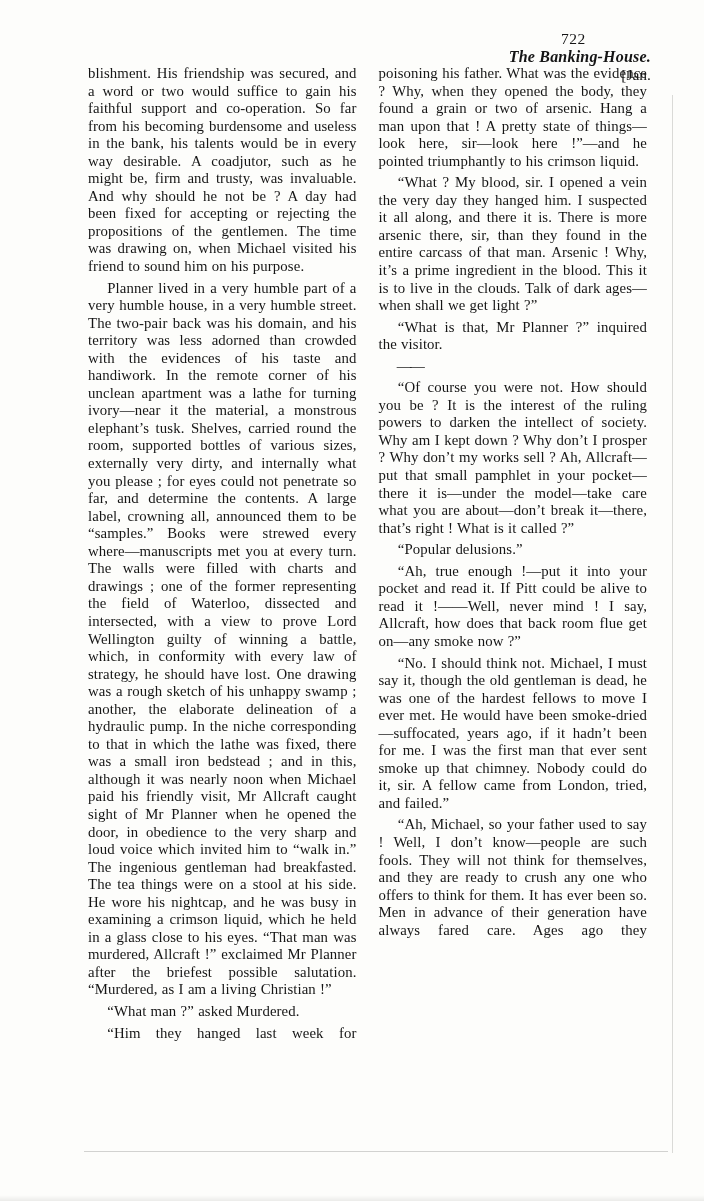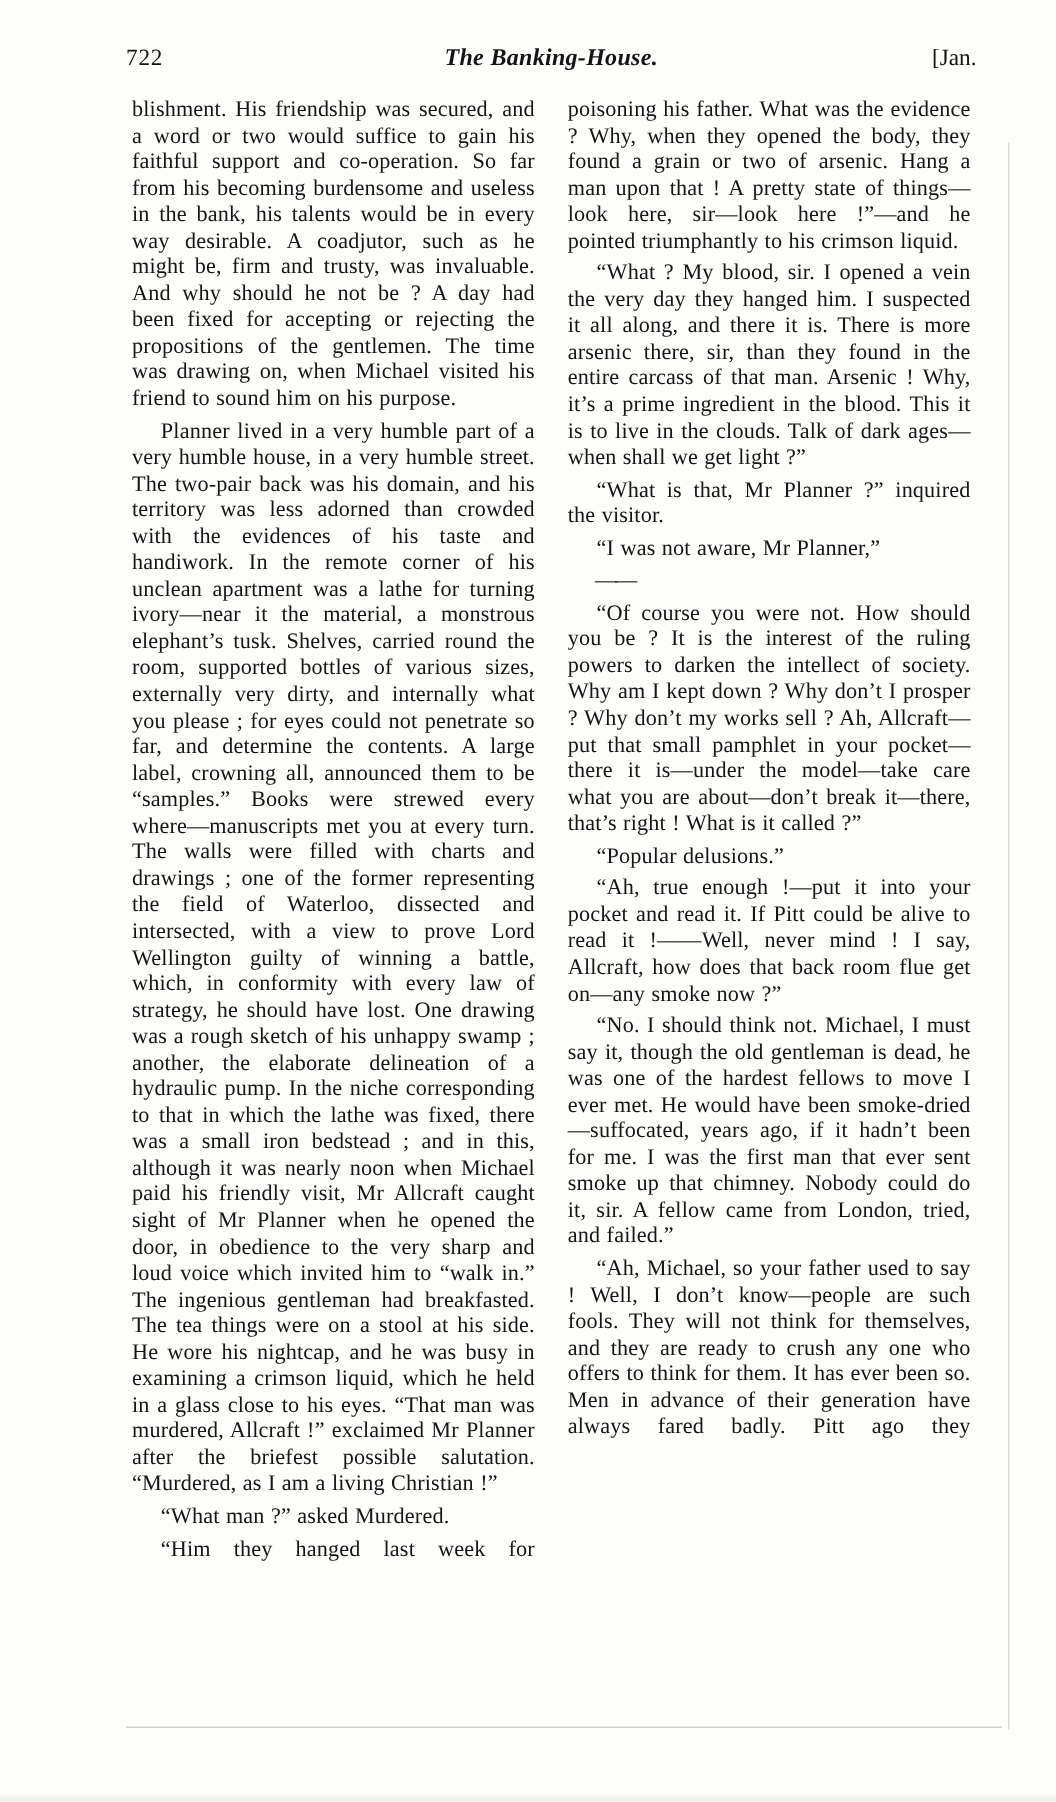--- a/index.html
+++ b/index.html
@@ -17,20 +17,21 @@
   }
 
   .header {
     position: absolute;
     top: 30px;
     left: 84px;
     right: 53px;
     display: flex;
     align-items: flex-end;
     font-size: 15.5px;
+    flex-direction: column;
   }
   .page-num { width: 90px; text-align: left; letter-spacing: 0.5px; }
   .running-title {
     flex: 1;
     text-align: center;
     font-style: italic;
     font-weight: bold;
     font-size: 16px;
     letter-spacing: 0.2px;
   }
@@ -100,27 +101,26 @@
     <div class="col">
         <p class="noindent">blishment. His friendship was secured, and a word or two would suffice to gain his faithful support and co-operation. So far from his becoming burdensome and useless in the bank, his talents would be in every way desirable. A coadjutor, such as he might be, firm and trusty, was invaluable. And why should he not be ? A day had been fixed for accepting or rejecting the propositions of the gentlemen. The time was drawing on, when Michael visited his friend to sound him on his purpose.</p>
         <p>Planner lived in a very humble part of a very humble house, in a very humble street. The two-pair back was his domain, and his territory was less adorned than crowded with the evidences of his taste and handiwork. In the remote corner of his unclean apartment was a lathe for turning ivory—near it the material, a monstrous elephant’s tusk. Shelves, carried round the room, supported bottles of various sizes, externally very dirty, and internally what you please ; for eyes could not penetrate so far, and determine the contents. A large label, crowning all, announced them to be “samples.” Books were strewed every where—manuscripts met you at every turn. The walls were filled with charts and drawings ; one of the former representing the field of Waterloo, dissected and intersected, with a view to prove Lord Wellington guilty of winning a battle, which, in conformity with every law of strategy, he should have lost. One drawing was a rough sketch of his unhappy swamp ; another, the elaborate delineation of a hydraulic pump. In the niche corresponding to that in which the lathe was fixed, there was a small iron bedstead ; and in this, although it was nearly noon when Michael paid his friendly visit, Mr Allcraft caught sight of Mr Planner when he opened the door, in obedience to the very sharp and loud voice which invited him to “walk in.” The ingenious gentleman had breakfasted. The tea things were on a stool at his side. He wore his nightcap, and he was busy in examining a crimson liquid, which he held in a glass close to his eyes. “That man was murdered, Allcraft !” exclaimed Mr Planner after the briefest possible salutation. “Murdered, as I am a living Christian !”</p>
         <p>“What man ?” asked Murdered.</p>
         <p class="fill">“Him they hanged last week for</p>
       </div>
     <div class="col">
         <p class="noindent">poisoning his father. What was the evidence ? Why, when they opened the body, they found a grain or two of arsenic. Hang a man upon that ! A pretty state of things—look here, sir—look here !”—and he pointed triumphantly to his crimson liquid.</p>
         <p>“What ? My blood, sir. I opened a vein the very day they hanged him. I suspected it all along, and there it is. There is more arsenic there, sir, than they found in the entire carcass of that man. Arsenic ! Why, it’s a prime ingredient in the blood. This it is to live in the clouds. Talk of dark ages—when shall we get light ?”</p>
         <p>“What is that, Mr Planner ?” inquired the visitor.</p>
-        <p>“I was not aware, Mr Planner,”</p>
         <p class="dash">——</p>
         <p>“Of course you were not. How should you be ? It is the interest of the ruling powers to darken the intellect of society. Why am I kept down ? Why don’t I prosper ? Why don’t my works sell ? Ah, Allcraft—put that small pamphlet in your pocket—there it is—under the model—take care what you are about—don’t break it—there, that’s right ! What is it called ?”</p>
         <p>“Popular delusions.”</p>
         <p>“Ah, true enough !—put it into your pocket and read it. If Pitt could be alive to read it !——Well, never mind ! I say, Allcraft, how does that back room flue get on—any smoke now ?”</p>
         <p>“No. I should think not. Michael, I must say it, though the old gentleman is dead, he was one of the hardest fellows to move I ever met. He would have been smoke-dried—suffocated, years ago, if it hadn’t been for me. I was the first man that ever sent smoke up that chimney. Nobody could do it, sir. A fellow came from London, tried, and failed.”</p>
-        <p class="fill">“Ah, Michael, so your father used to say ! Well, I don’t know—people are such fools. They will not think for themselves, and they are ready to crush any one who offers to think for them. It has ever been so. Men in advance of their generation have always fared badly. Pitt ago they</p>
+        <p class="fill">“Ah, Michael, so your father used to say ! Well, I don’t know—people are such fools. They will not think for themselves, and they are ready to crush any one who offers to think for them. It has ever been so. Men in advance of their generation have always fared care. Ages ago they</p>
       </div>
   </div>
 
   <div class="scan-line-v"></div>
   <div class="scan-line-h"></div>
   <div class="page-bottom-edge"></div>
 
 </div>
 
 </body></html>

